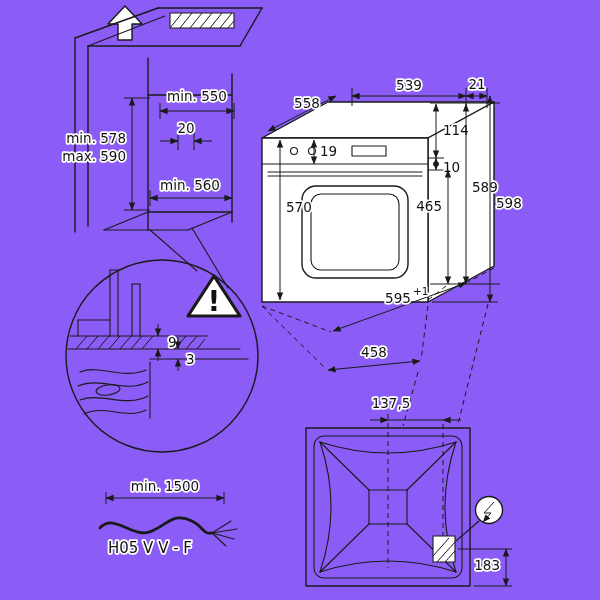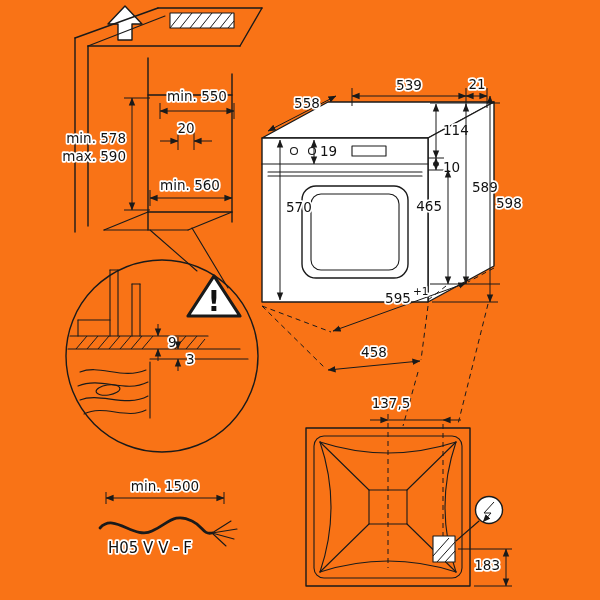--- a/index.html
+++ b/index.html
@@ -1,16 +1,16 @@
 <!DOCTYPE html>
 <html><head>
 <meta charset="utf-8">
 <style>
   html,body{margin:0;padding:0;background:#fff;}
-  #stage{position:relative;width:600px;height:600px;background:#f97316;overflow:hidden;}
+  #stage{position:relative;width:600px;height:600px;background:#8b5cf6;overflow:hidden;}
   svg text{font-family:"DejaVu Sans",sans-serif;font-size:13.5px;fill:#111;stroke:#fff;stroke-width:3.5px;paint-order:stroke;stroke-linejoin:round;}
   svg text.small{font-size:10.5px;}
   svg text.lg{font-size:15px;}
   svg text.warn{font-size:28px;font-weight:bold;stroke:none;fill:#111;}
   .ln{stroke:#1a1a1a;stroke-width:1.4;fill:none;stroke-linecap:round;stroke-linejoin:round;}
   .tk{stroke-width:1.1;}
   .dm{stroke:#1a1a1a;stroke-width:1;fill:none;}
   .dsh{stroke:#1a1a1a;stroke-width:1;stroke-dasharray:5 4;fill:none;}
   .thick{stroke-width:3.2;}
   .cable{stroke:#1a1a1a;stroke-width:2.8;fill:none;stroke-linecap:round;}

